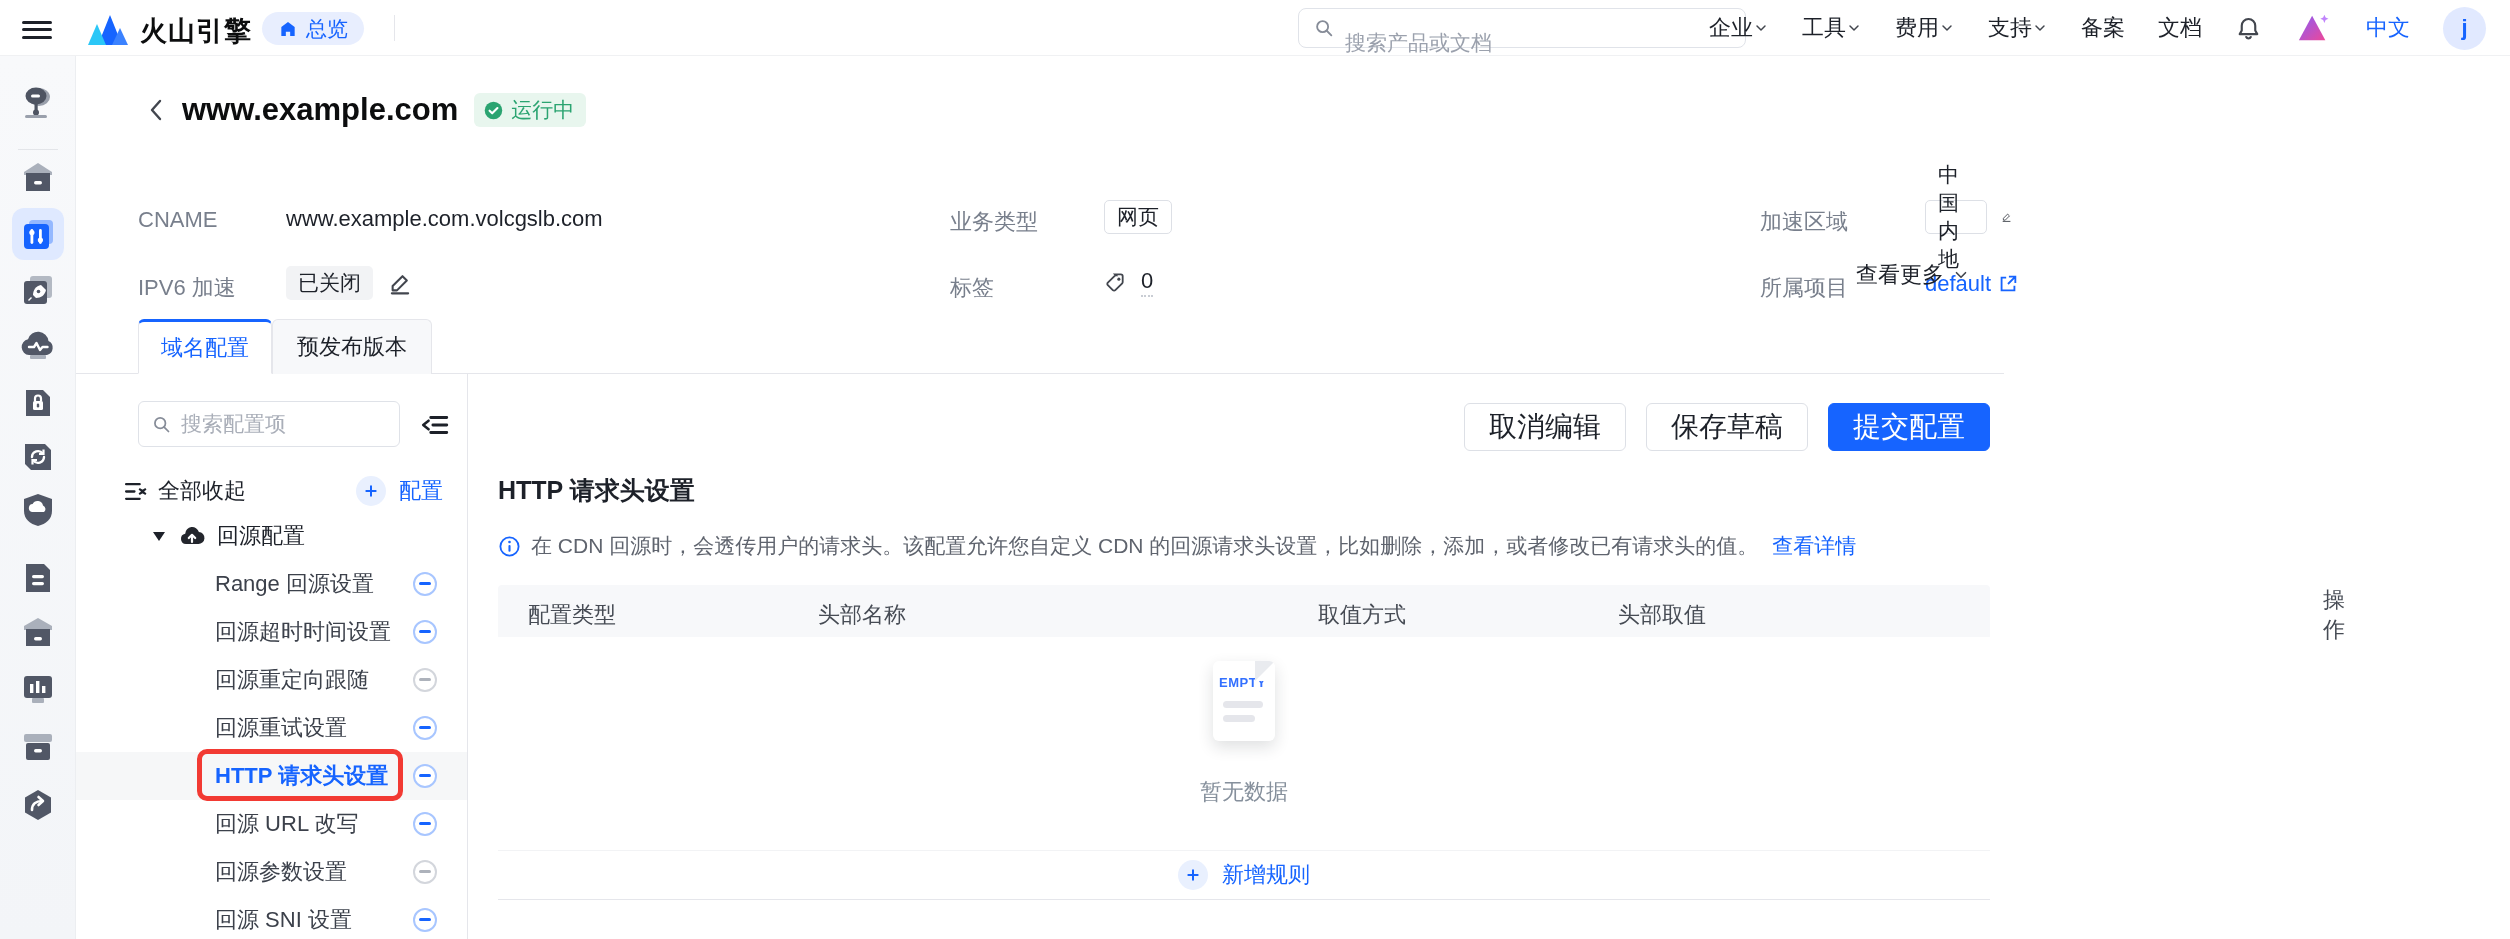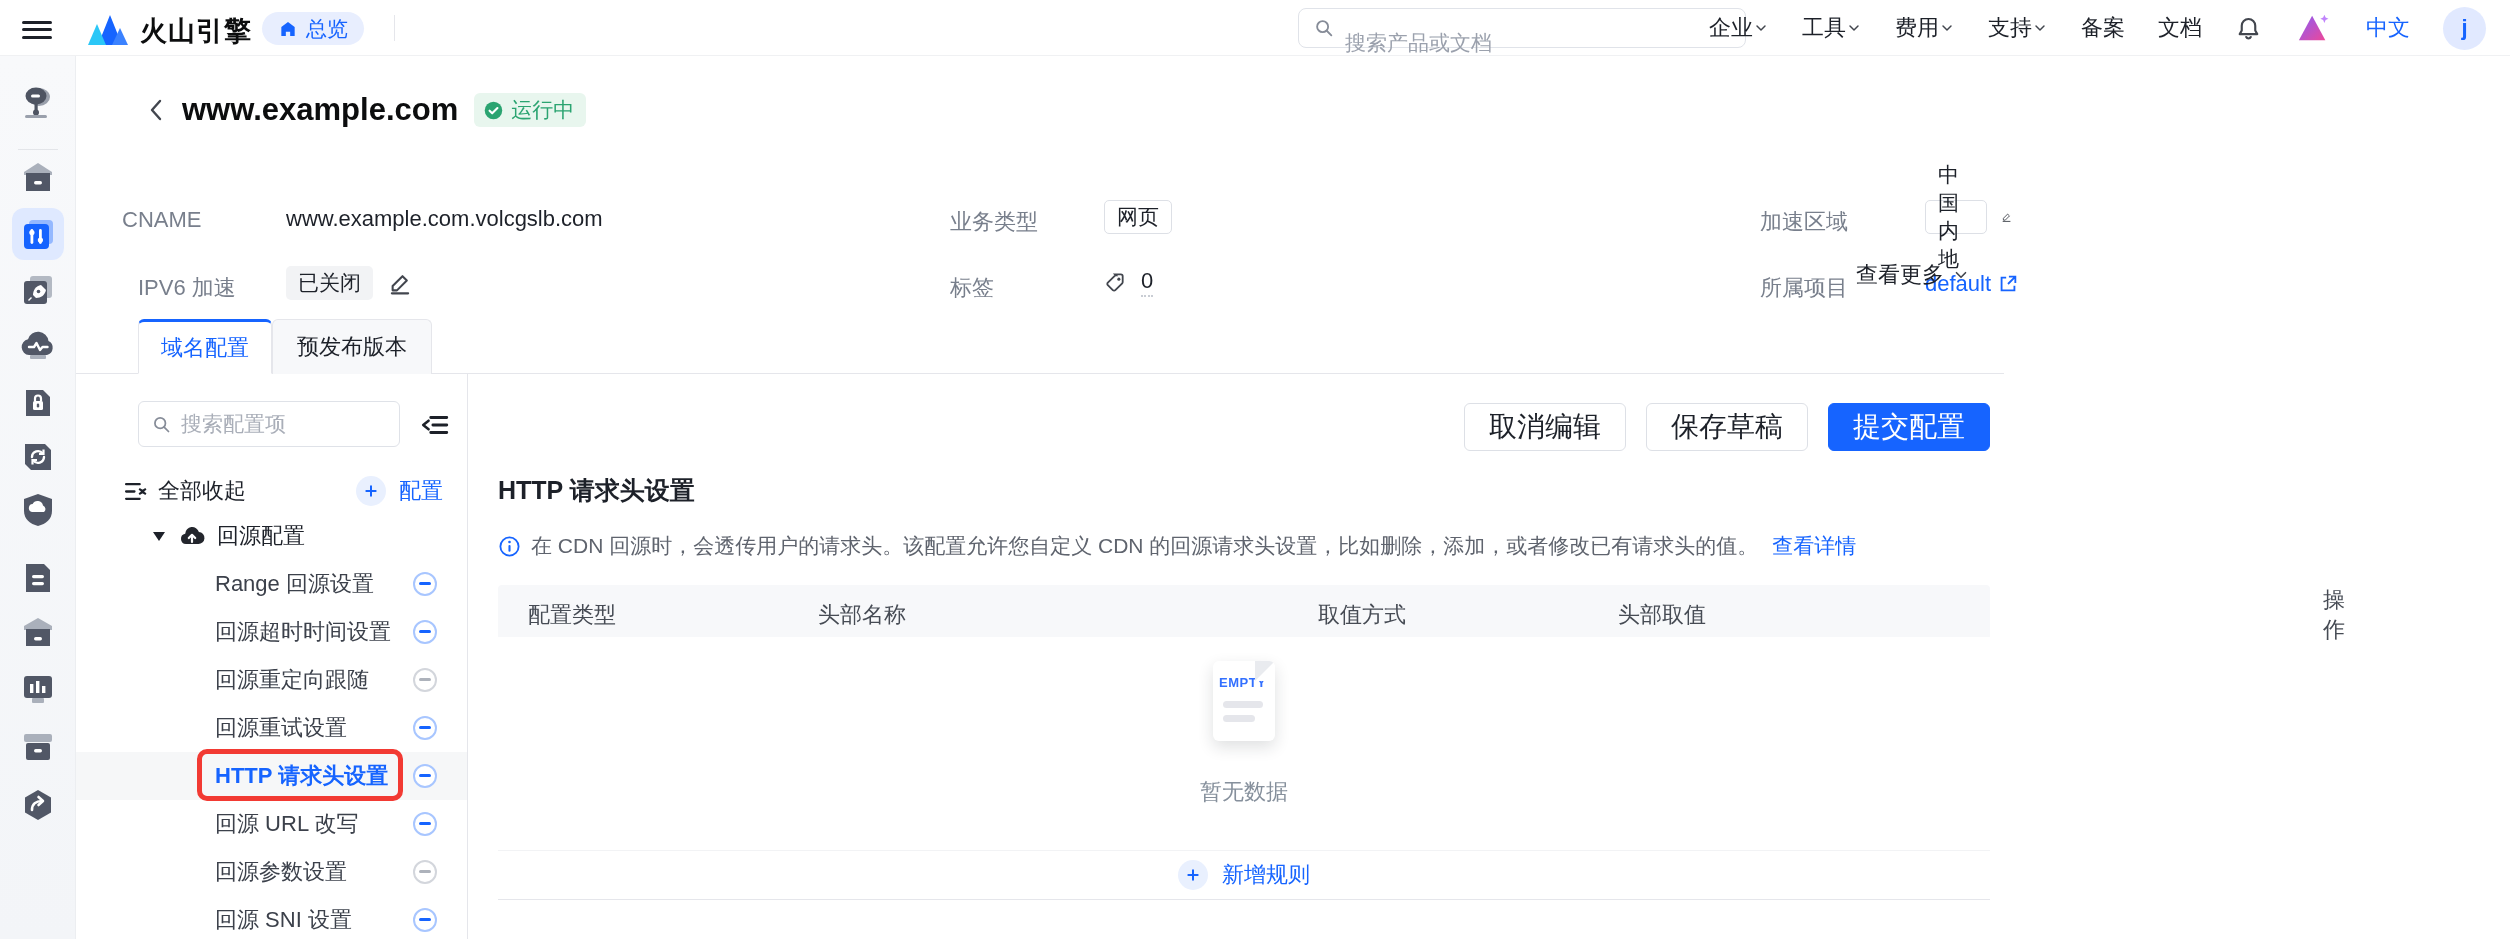--- a/index.html
+++ b/index.html
@@ -330,21 +330,21 @@
     <span class="crumb-title">www.example.com</span>
     <span class="status-badge">
       <svg width="21" height="21" viewBox="0 0 24 24">
         <circle cx="12" cy="12" r="10" fill="#2ba471"></circle>
         <path d="M7.5 12.2l3 3 6-6" fill="none" stroke="#fff" stroke-width="2.4" stroke-linecap="round" stroke-linejoin="round"></path>
       </svg>
       <span>运行中</span>
     </span>
   </div>
 
-  <div class="lbl" style="left:122px;top:207px">CNAME</div>
+  <div class="lbl" style="left:138px;top:207px">CNAME</div>
   <div class="val" style="left:286px;top:206px">www.example.com.volcgslb.com</div>
 
   <div class="lbl" style="left:950px;top:207px">业务类型</div>
   <div class="val" style="left:1104px;top:200px">
     <span class="chip">网页</span>
   </div>
 
   <div class="lbl" style="left:1760px;top:207px">加速区域</div>
   <div class="val" style="left:1925px;top:200px">
     <span class="chip">中国内地</span>

